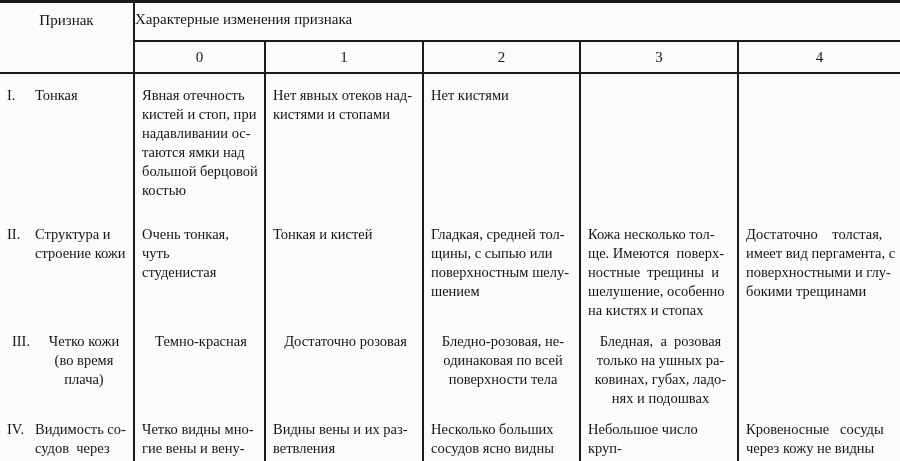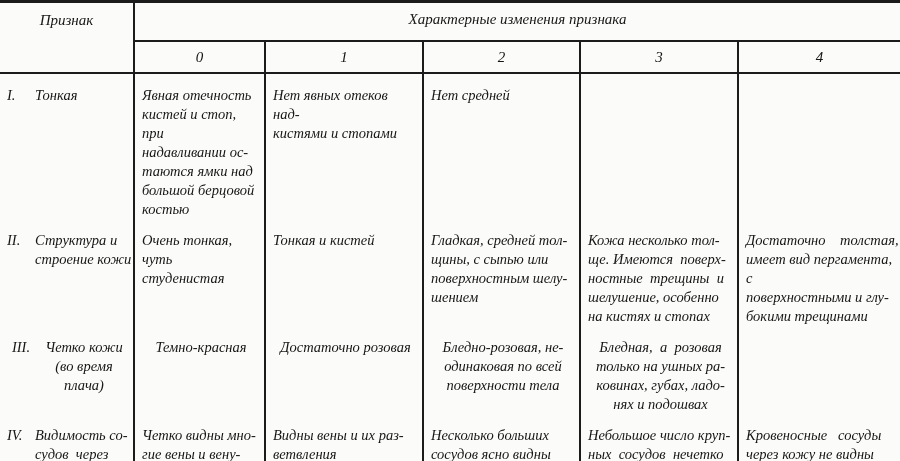--- a/index.html
+++ b/index.html
@@ -8,21 +8,20 @@
     background: #fbfbf9;
   }
   #page {
     position: relative;
     width: 900px;
     height: 461px;
     overflow: hidden;
     background: #fbfbf9;
     color: #161616;
     font-family: "Liberation Serif", "DejaVu Serif", serif;
-    font-style: italic;
   }
   table.scan {
     width: 900px;
     table-layout: fixed;
     border-collapse: collapse;
     border-top: 3px solid #1b1b1b;
   }
   col.c-feat { width: 134px; }
   col.c-0 { width: 131px; }
   col.c-1 { width: 158px; }
@@ -40,21 +39,20 @@
   td.feat-h {
     border-right: 2px solid #1b1b1b;
     border-bottom: 2px solid #1b1b1b;
     text-align: center;
     vertical-align: top;
     padding-top: 8px;
     font-size: 15px;
   }
   td.chg-h {
     border-bottom: 2px solid #1b1b1b;
-    text-align: center;
     vertical-align: top;
     padding-top: 7px;
     font-size: 15px;
     height: 30px;
   }
   td.num-h {
     border-bottom: 2px solid #1b1b1b;
     border-right: 2px solid #1b1b1b;
     text-align: center;
     vertical-align: middle;
@@ -127,21 +125,21 @@
         </div>
       </td>
       <td class="cell"><span class="celltext">Явная отечность
 кистей и стоп, при
 надавливании ос-
 таются ямки над
 большой берцовой
 костью</span></td>
       <td class="cell"><span class="celltext">Нет явных отеков над-
 кистями и стопами</span></td>
-      <td class="cell"><span class="celltext">Нет средней</span></td>
+      <td class="cell"><span class="celltext">Нет кистями</span></td>
       <td class="cell"><span class="celltext"></span></td>
       <td class="cell last"><span class="celltext"></span></td>
     </tr>
 
     <tr class="r-II">
       <td class="featcell">
         <div class="feat">
           <span class="numeral">II.</span>
           <span class="fname">Структура и
 строение кожи</span>

